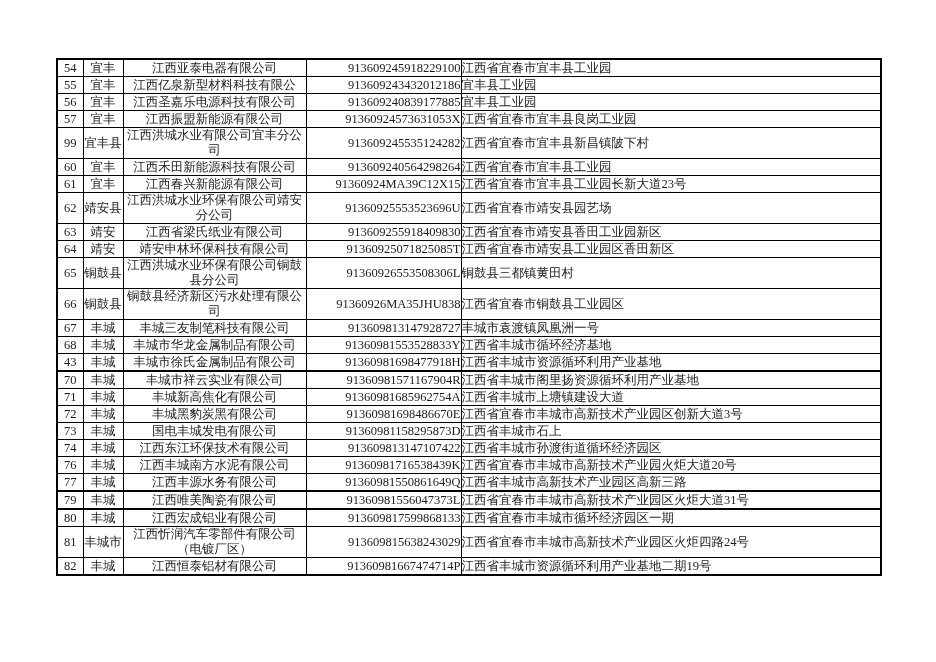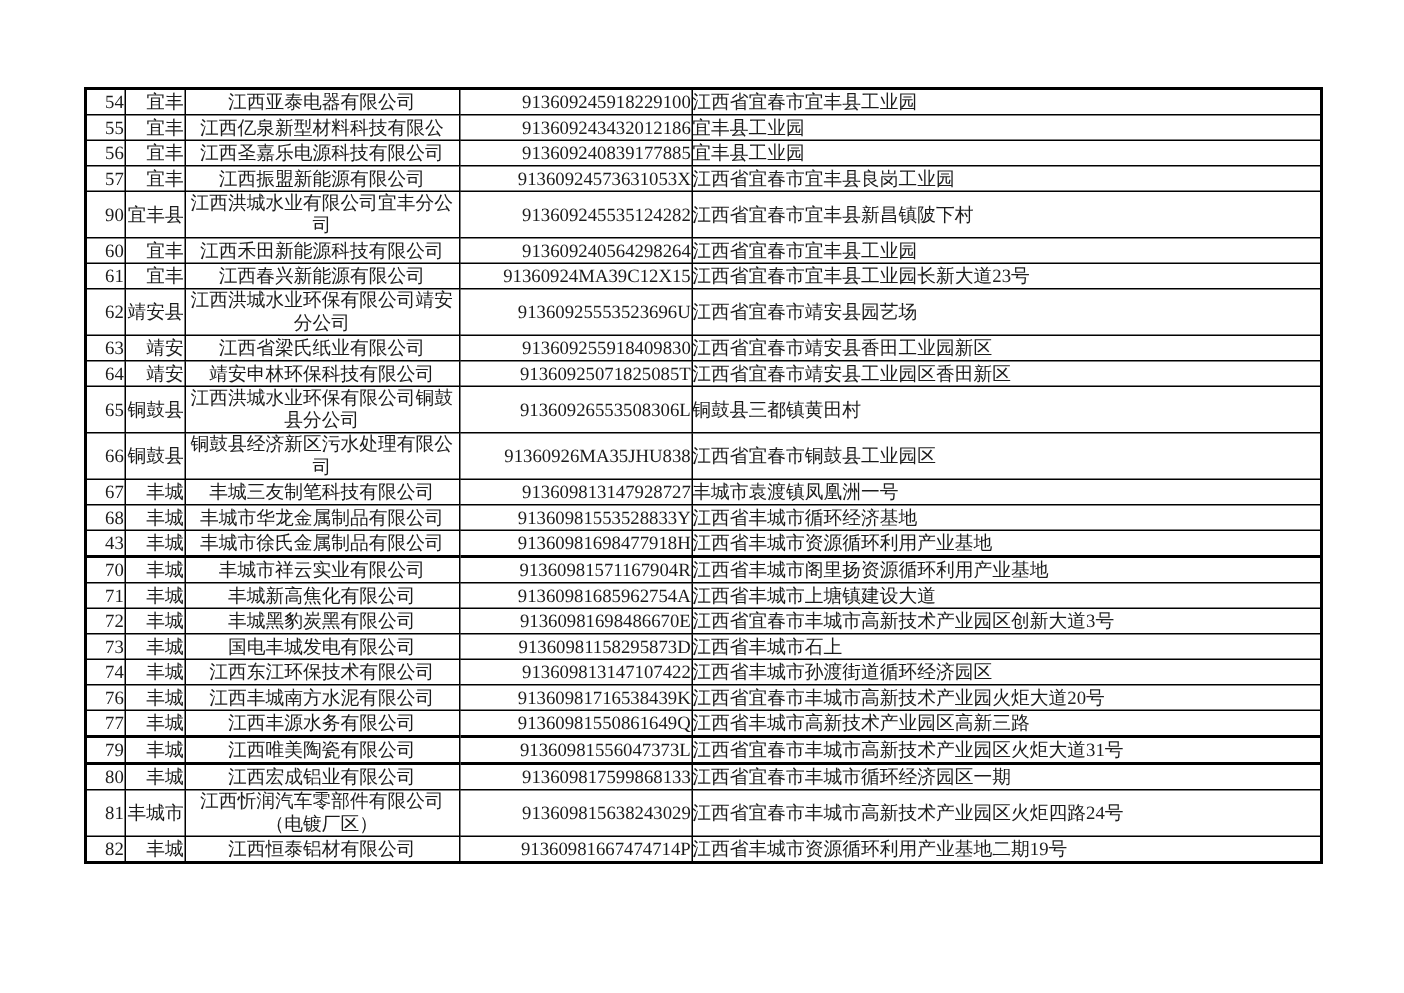--- a/index.html
+++ b/index.html
@@ -33,22 +33,22 @@
     color: #1c1c1c;
     height: 16px;
     padding: 0;
     overflow: hidden;
     word-break: break-all;
     vertical-align: middle;
   }
   table.company-table tr.thick-top td {
     border-top-width: 2px;
   }
-  td.num     { text-align: right;   padding-left: 3px; margin-top: 39px; }
-  td.region  { text-align: right; padding: 0 2px; margin-left: 48px; }
+  td.num     { text-align: center;   padding-left: 3px; margin-top: 39px; }
+  td.region  { text-align: center; padding: 0 2px; margin-left: 48px; }
   td.name    { text-align: center; padding: 0 1px; white-space: normal; }
   td.code    { text-align: right; }
   td.address { text-align: left;   padding-left: 3px; }
 </style>
 </head>
 <body>
 
 <div class="sheet">
   <table class="company-table">
     <colgroup>
@@ -81,21 +81,21 @@
           <td class="address">宜丰县工业园</td>
         </tr>
         <tr>
           <td class="num">57</td>
           <td class="region">宜丰</td>
           <td class="name">江西振盟新能源有限公司</td>
           <td class="code">91360924573631053X</td>
           <td class="address">江西省宜春市宜丰县良岗工业园</td>
         </tr>
         <tr>
-          <td class="num">90</td>
+          <td class="num">99</td>
           <td class="region">宜丰县</td>
           <td class="name">江西洪城水业有限公司宜丰分公司</td>
           <td class="code">913609245535124282</td>
           <td class="address">江西省宜春市宜丰县新昌镇陂下村</td>
         </tr>
         <tr>
           <td class="num">60</td>
           <td class="region">宜丰</td>
           <td class="name">江西禾田新能源科技有限公司</td>
           <td class="code">913609240564298264</td>

